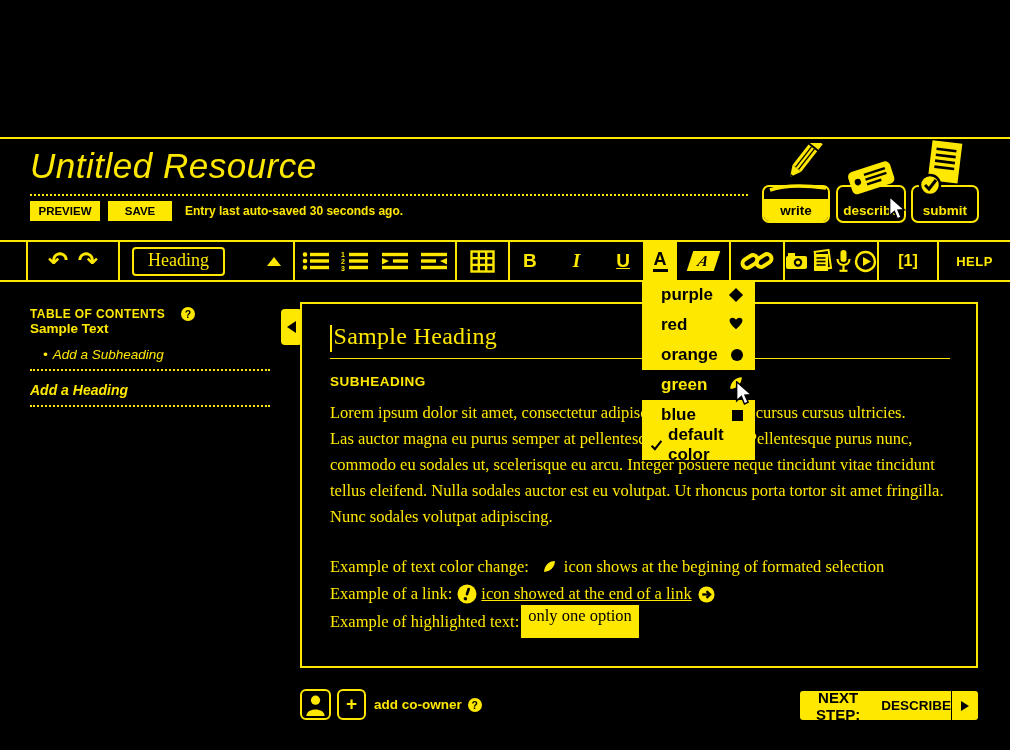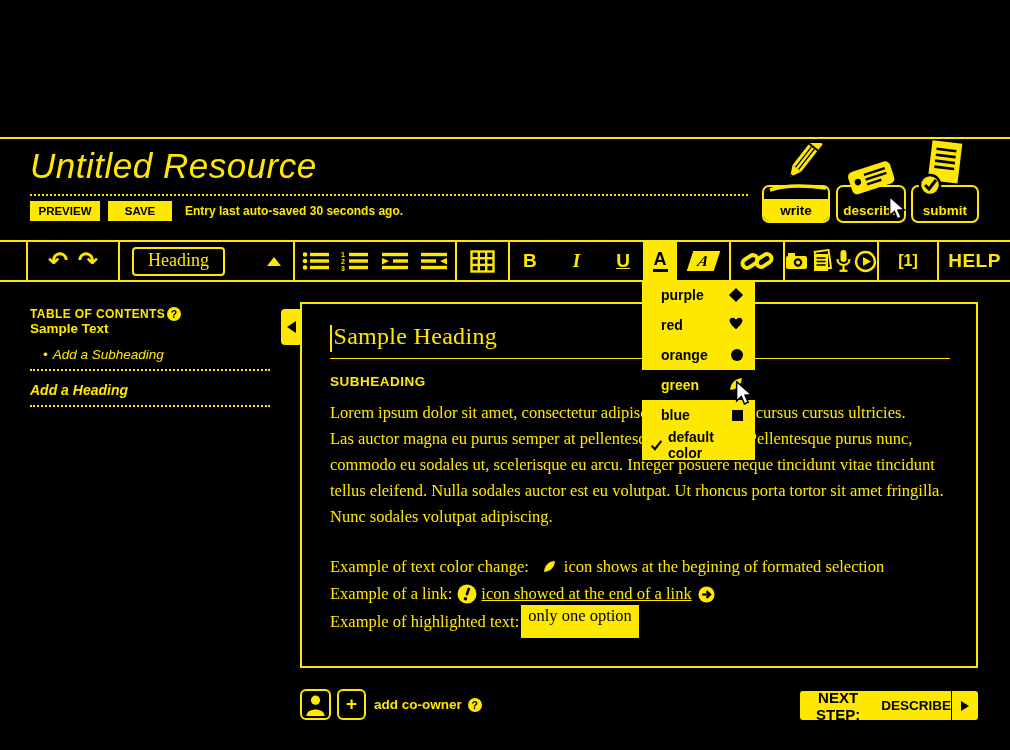--- a/index.html
+++ b/index.html
@@ -67,39 +67,39 @@
   .tb-bold { font-weight:bold; font-size:19px; }
   .tb-italic { font-style:italic; font-weight:bold; font-size:19px; font-family:"Liberation Serif",serif; }
   .tb-underline { font-weight:bold; font-size:19px; text-decoration:underline; }
   .color-a { color:#000; font-weight:bold; font-size:18px; border-bottom:3.5px solid #000; padding:0 1px 1px; line-height:1; }
   .hl-shape {
     width:27px; height:20px; background:#FFE800; transform:skewX(-18deg);
     display:flex; align-items:center; justify-content:center;
   }
   .hl-shape span { color:#000; font-weight:bold; font-style:italic; font-size:15px; font-family:"Liberation Serif",serif; }
   .footnote-label { font-weight:bold; font-size:16px; }
-  .help-label { font-weight:bold; font-size:19px; letter-spacing:.5px; }
+  .help-label { font-weight:bold; font-size:13px; letter-spacing:.5px; }
 
   
   .color-menu { position:absolute; left:642px; top:280px; width:113px; background:#FFE800; z-index:5; }
   .cm-row {
     height:30px; display:flex; align-items:center; padding:0 12px 0 19px;
-    color:#000; font-size:14px; font-weight:600; cursor:default;
+    color:#000; font-size:17px; font-weight:600; cursor:default;
   }
   .cm-row .shape { margin-left:auto; }
   .cm-row.active { background:#000; color:#FFE800; }
   .sh-diamond { width:10px; height:10px; background:#000; transform:rotate(45deg); margin-right:2px; }
   .sh-circle { width:12px; height:12px; background:#000; border-radius:50%; }
   .sh-square { width:11px; height:11px; background:#000; }
   .cm-default { padding-left:8px; }
   .cm-check { margin-right:5px; display:flex; }
 
   
   .sidebar { position:absolute; left:30px; top:307px; width:240px; }
-  .toc-header { display:flex; align-items:center; gap:2px; font-size:12px; font-weight:bold; letter-spacing:.4px; }
+  .toc-header { display:flex; align-items:center; gap:16px; font-size:12px; font-weight:bold; letter-spacing:.4px; }
   .help-circle {
     width:14px; height:14px; background:#FFE800; border-radius:50%; color:#000;
     font-size:10.5px; font-weight:bold; display:inline-flex; align-items:center; justify-content:center;
   }
   .toc-item { font-size:13.5px; }
   .toc-root { margin-top:0; font-weight:bold; }
   .toc-sub { margin-top:11px; margin-left:13px; }
   .toc-sub .bullet { margin-right:5px; }
   .toc-italic { font-style:italic; }
   .toc-dotted { margin-top:7px; border-bottom:2px dotted #FFE800; width:240px; }

